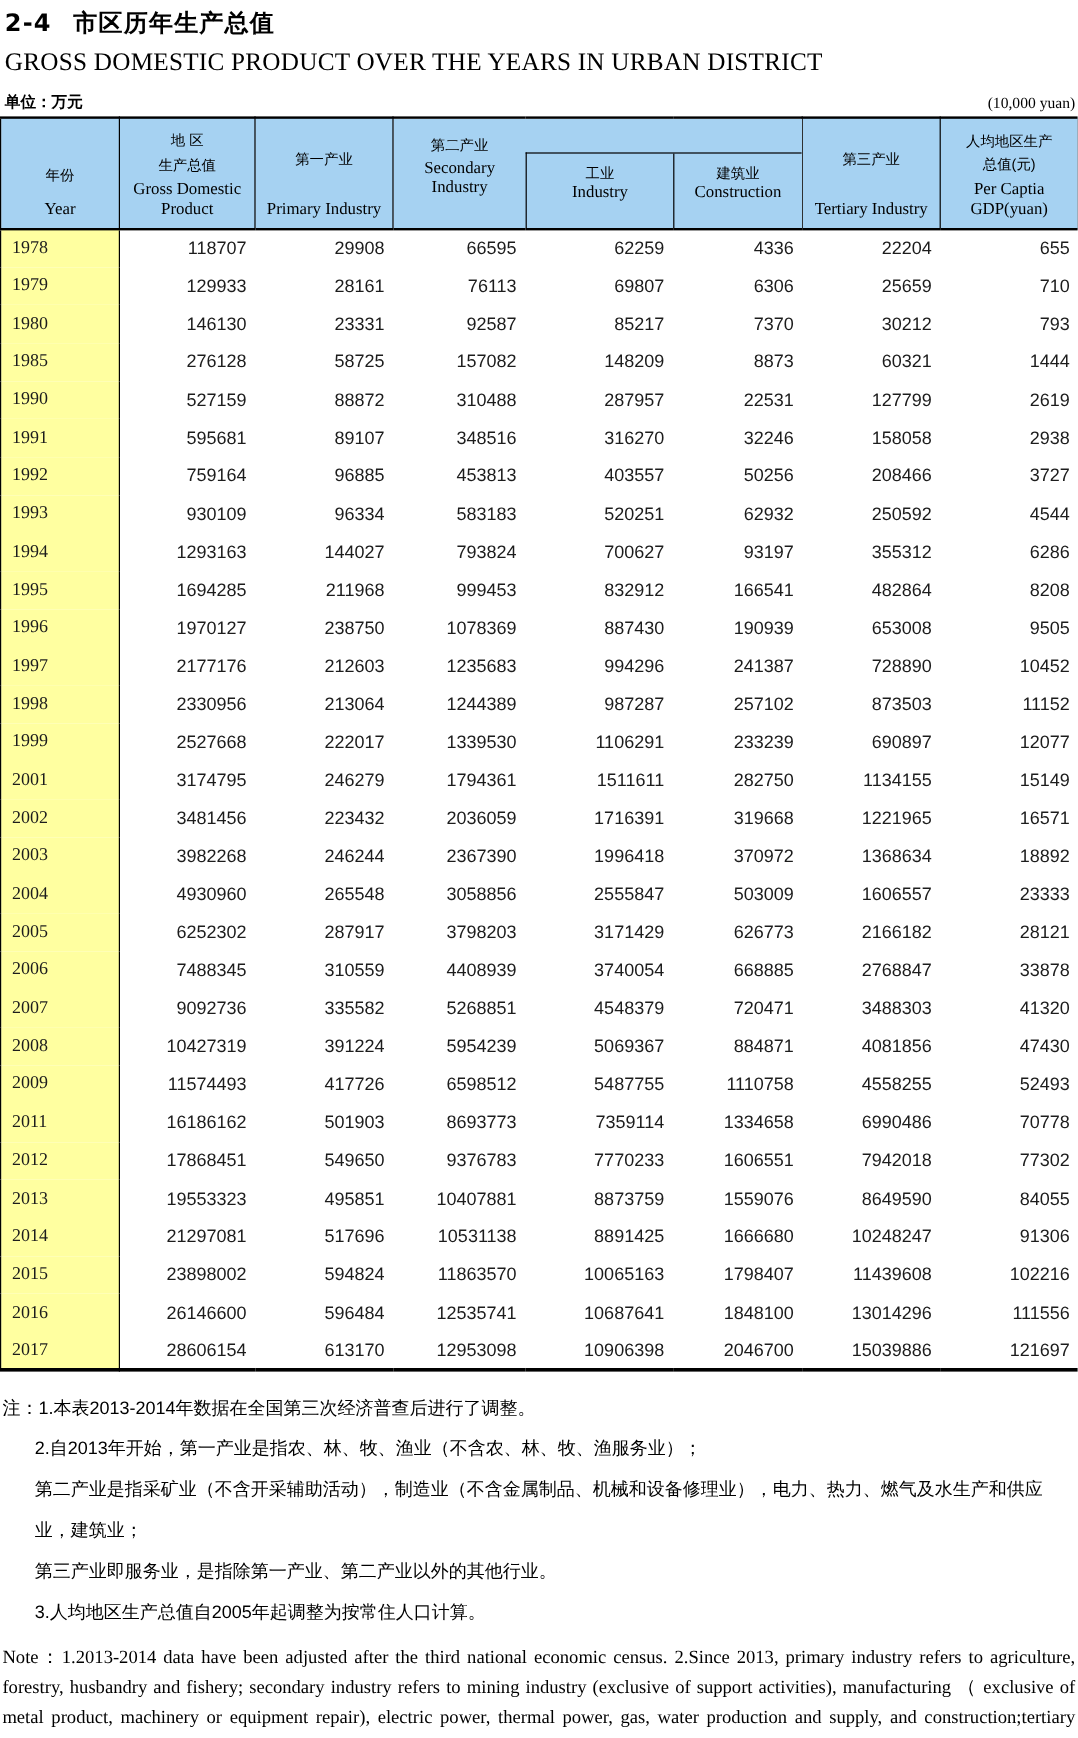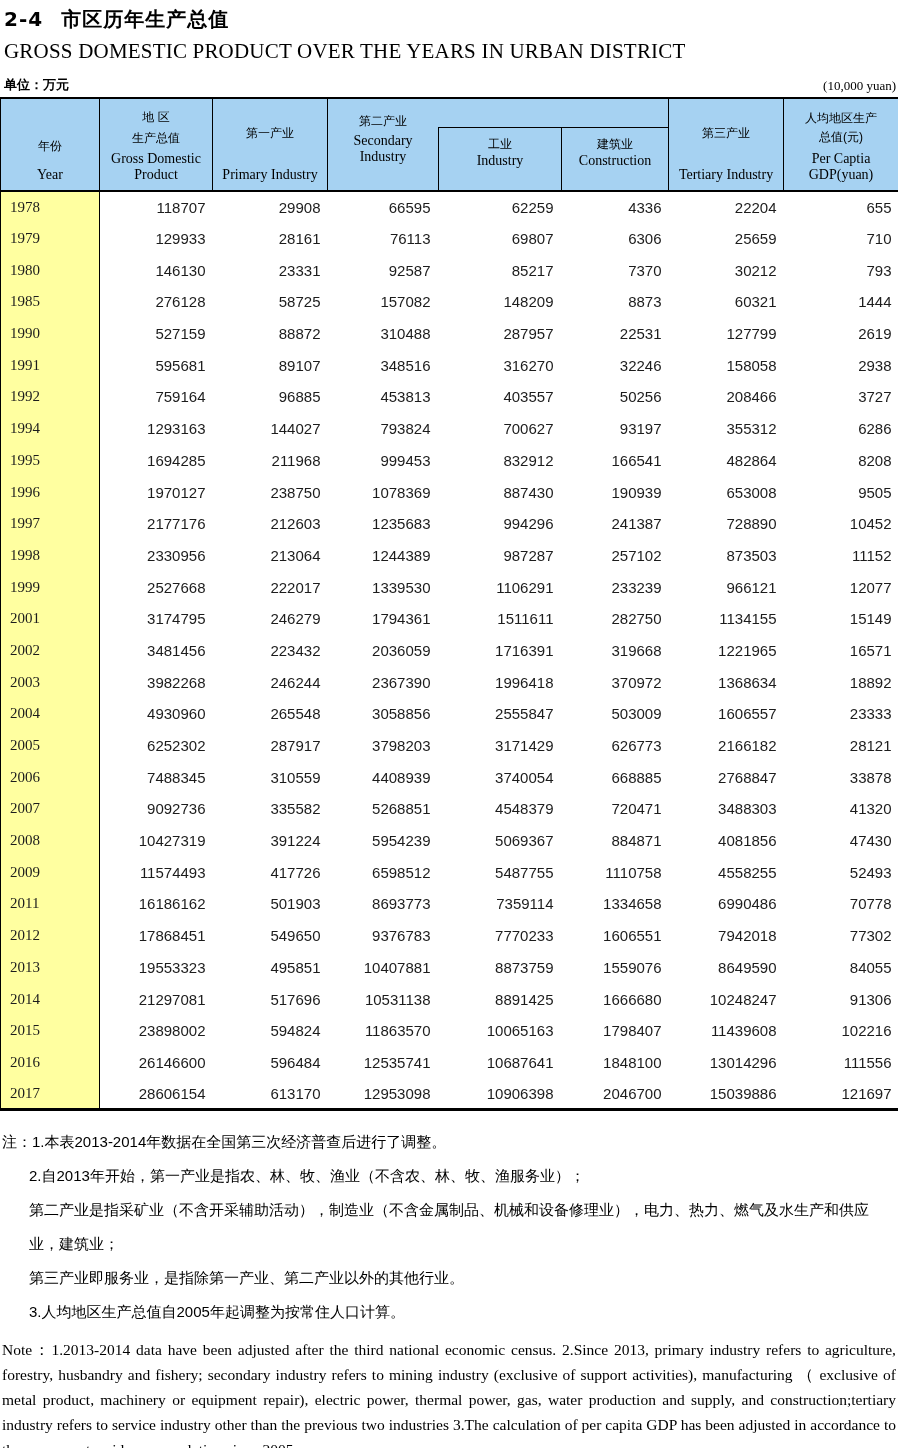--- a/index.html
+++ b/index.html
@@ -205,20 +205,30 @@
           <td class="year-col">1992</td>
           <td class="num">759164</td>
           <td class="num">96885</td>
           <td class="num">453813</td>
           <td class="num">403557</td>
           <td class="num">50256</td>
           <td class="num">208466</td>
           <td class="num">3727</td>
         </tr>
         <tr>
+          <td class="year-col">1993</td>
+          <td class="num">930109</td>
+          <td class="num">96334</td>
+          <td class="num">583183</td>
+          <td class="num">520251</td>
+          <td class="num">62932</td>
+          <td class="num">250592</td>
+          <td class="num">4544</td>
+        </tr>
+        <tr>
           <td class="year-col">1994</td>
           <td class="num">1293163</td>
           <td class="num">144027</td>
           <td class="num">793824</td>
           <td class="num">700627</td>
           <td class="num">93197</td>
           <td class="num">355312</td>
           <td class="num">6286</td>
         </tr>
         <tr>
@@ -261,21 +271,21 @@
           <td class="num">873503</td>
           <td class="num">11152</td>
         </tr>
         <tr>
           <td class="year-col">1999</td>
           <td class="num">2527668</td>
           <td class="num">222017</td>
           <td class="num">1339530</td>
           <td class="num">1106291</td>
           <td class="num">233239</td>
-          <td class="num">966121</td>
+          <td class="num">690897</td>
           <td class="num">12077</td>
         </tr>
         <tr>
           <td class="year-col">2001</td>
           <td class="num">3174795</td>
           <td class="num">246279</td>
           <td class="num">1794361</td>
           <td class="num">1511611</td>
           <td class="num">282750</td>
           <td class="num">1134155</td>

